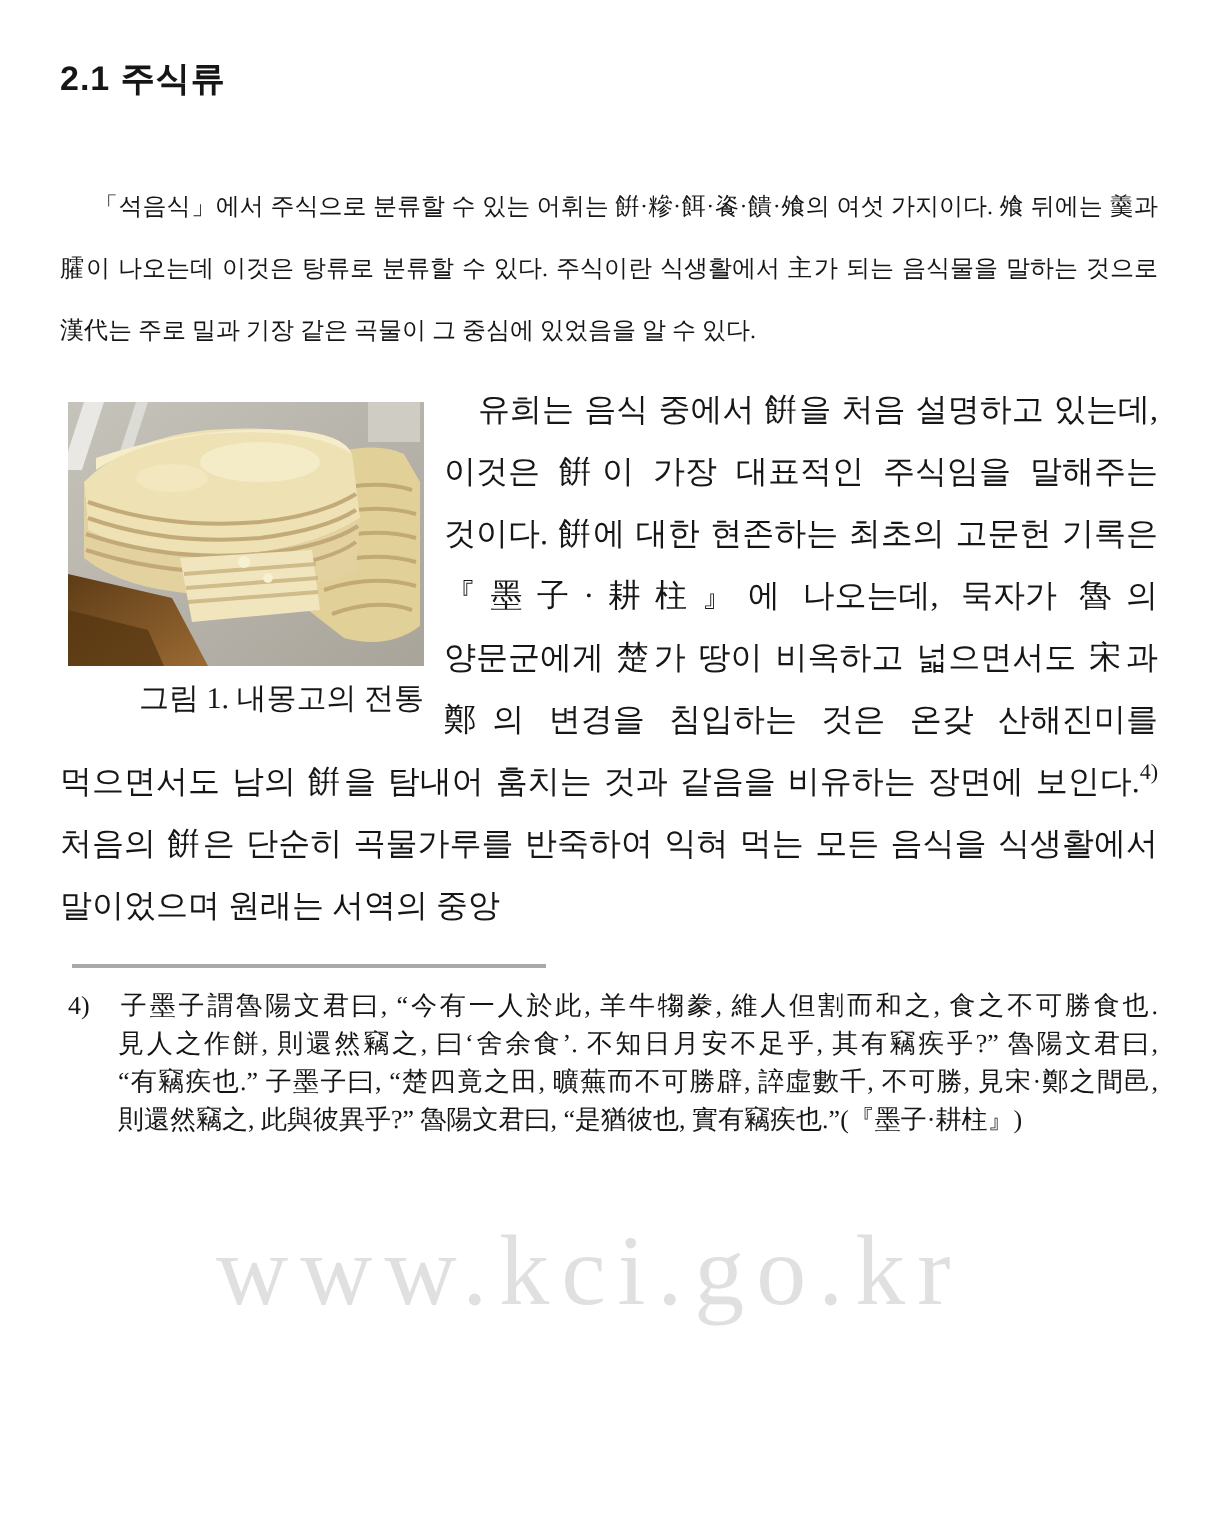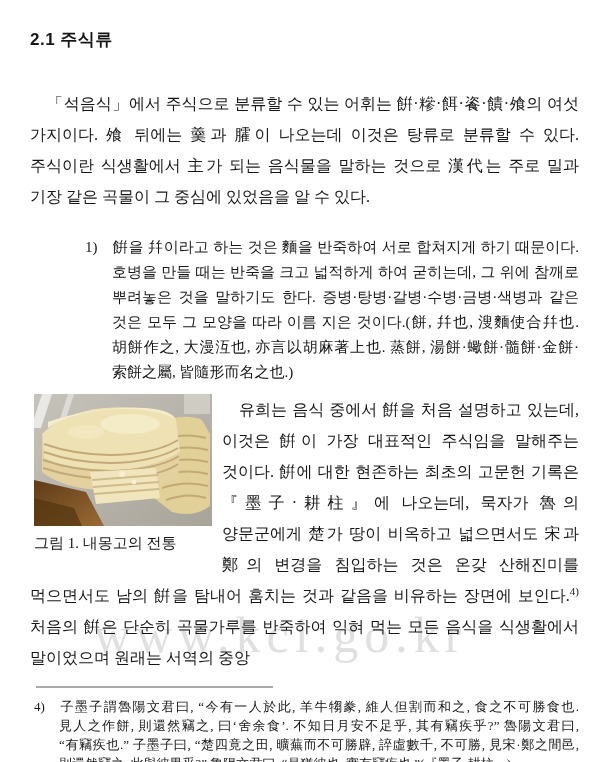--- a/index.html
+++ b/index.html
@@ -10,21 +10,21 @@
   body {
     width: 609px;
     height: 762px;
     position: relative;
     overflow: hidden;
     font-family: "Liberation Serif", "DejaVu Serif", serif;
     color: #161616;
   }
   .watermark {
     position: absolute;
-    left: 94px;
+    left: 108px;
     top: 606px;
     z-index: 0;
     font-family: "Liberation Serif", "DejaVu Serif", serif;
     font-size: 50px;
     letter-spacing: 6px;
     color: #c7c7c7;
     opacity: 0.55;
     white-space: nowrap;
     pointer-events: none;
   }
@@ -38,21 +38,21 @@
   }
   .heading {
     font-family: "Liberation Sans", "DejaVu Sans", sans-serif;
     font-size: 17px;
     font-weight: 600;
     margin: 0;
     letter-spacing: 0.5px;
   }
   .para1 {
     margin: 37px 0 0 0;
-    font-size: 16px;
+    font-size: 12px;
     line-height: 31px;
     text-align: justify;
     text-indent: 17px;
     word-break: keep-all;
     overflow-wrap: break-word;
   }
   .note {
     margin: 23px 0 0 55px;
     padding-left: 27px;
     font-size: 15px;
@@ -66,22 +66,22 @@
     width: 27px;
     margin-left: -27px;
   }
   .section {
     margin-top: 9px;
   }
   .section::after { content:""; display:block; clear:both; }
   figure.fig {
     float: left;
     width: 178px;
-    margin: 0 10px 0 4px;
-    text-align: left;
+    margin: 11px 10px 0 4px;
+    text-align: right;
     font-family: Liberation Serif, serif;
   }
   .photo-frame {
     width: 178px;
     height: 132px;
     display: block;
   }
   figcaption {
     font-size: 15px;
     line-height: 21px;
@@ -128,21 +128,20 @@
 <body>
 
 <div class="watermark">www.kci.go.kr</div>
 
 <div class="page">
 
   <h1 class="heading">2.1 주식류</h1>
 
   <p class="para1">「석음식」에서 주식으로 분류할 수 있는 어휘는 餠·糝·餌·餈·饋·飧의 여섯 가지이다. 飧 뒤에는 羹과 臛이 나오는데 이것은 탕류로 분류할 수 있다. 주식이란 식생활에서 主가 되는 음식물을 말하는 것으로 漢代는 주로 밀과 기장 같은 곡물이 그 중심에 있었음을 알 수 있다.</p>
 
-  <div class="note"><span class="marker">1)</span><span>餠을 幷이라고 하는 것은 麵을 반죽하여 서로 합쳐지게 하기 때문이다. 호병을 만들 때는 반죽을 크고 넓적하게 하여 굳히는데, 그 위에 참깨로 뿌려놓은 것을 말하기도 한다. 증병·탕병·갈병·수병·금병·색병과 같은 것은 모두 그 모양을 따라 이름 지은 것이다.(餅, 幷也, 溲麵使合幷也. 胡餅作之, 大漫沍也, 亦言以胡麻著上也. 蒸餅, 湯餅·蠍餅·髓餅·金餅·索餅之屬, 皆隨形而名之也.)</span></div>
 
   <div class="section">
     <figure class="fig">
       <svg class="photo-frame" viewBox="0 0 178 132" xmlns="http://www.w3.org/2000/svg" preserveAspectRatio="none">
         <defs>
           <linearGradient id="tableG" x1="0" y1="0" x2="1" y2="1">
             <stop offset="0" stop-color="#5e3c17"></stop>
             <stop offset="1" stop-color="#9a6a33"></stop>
           </linearGradient>
           <linearGradient id="counterG" x1="0" y1="0" x2="1" y2="1">

